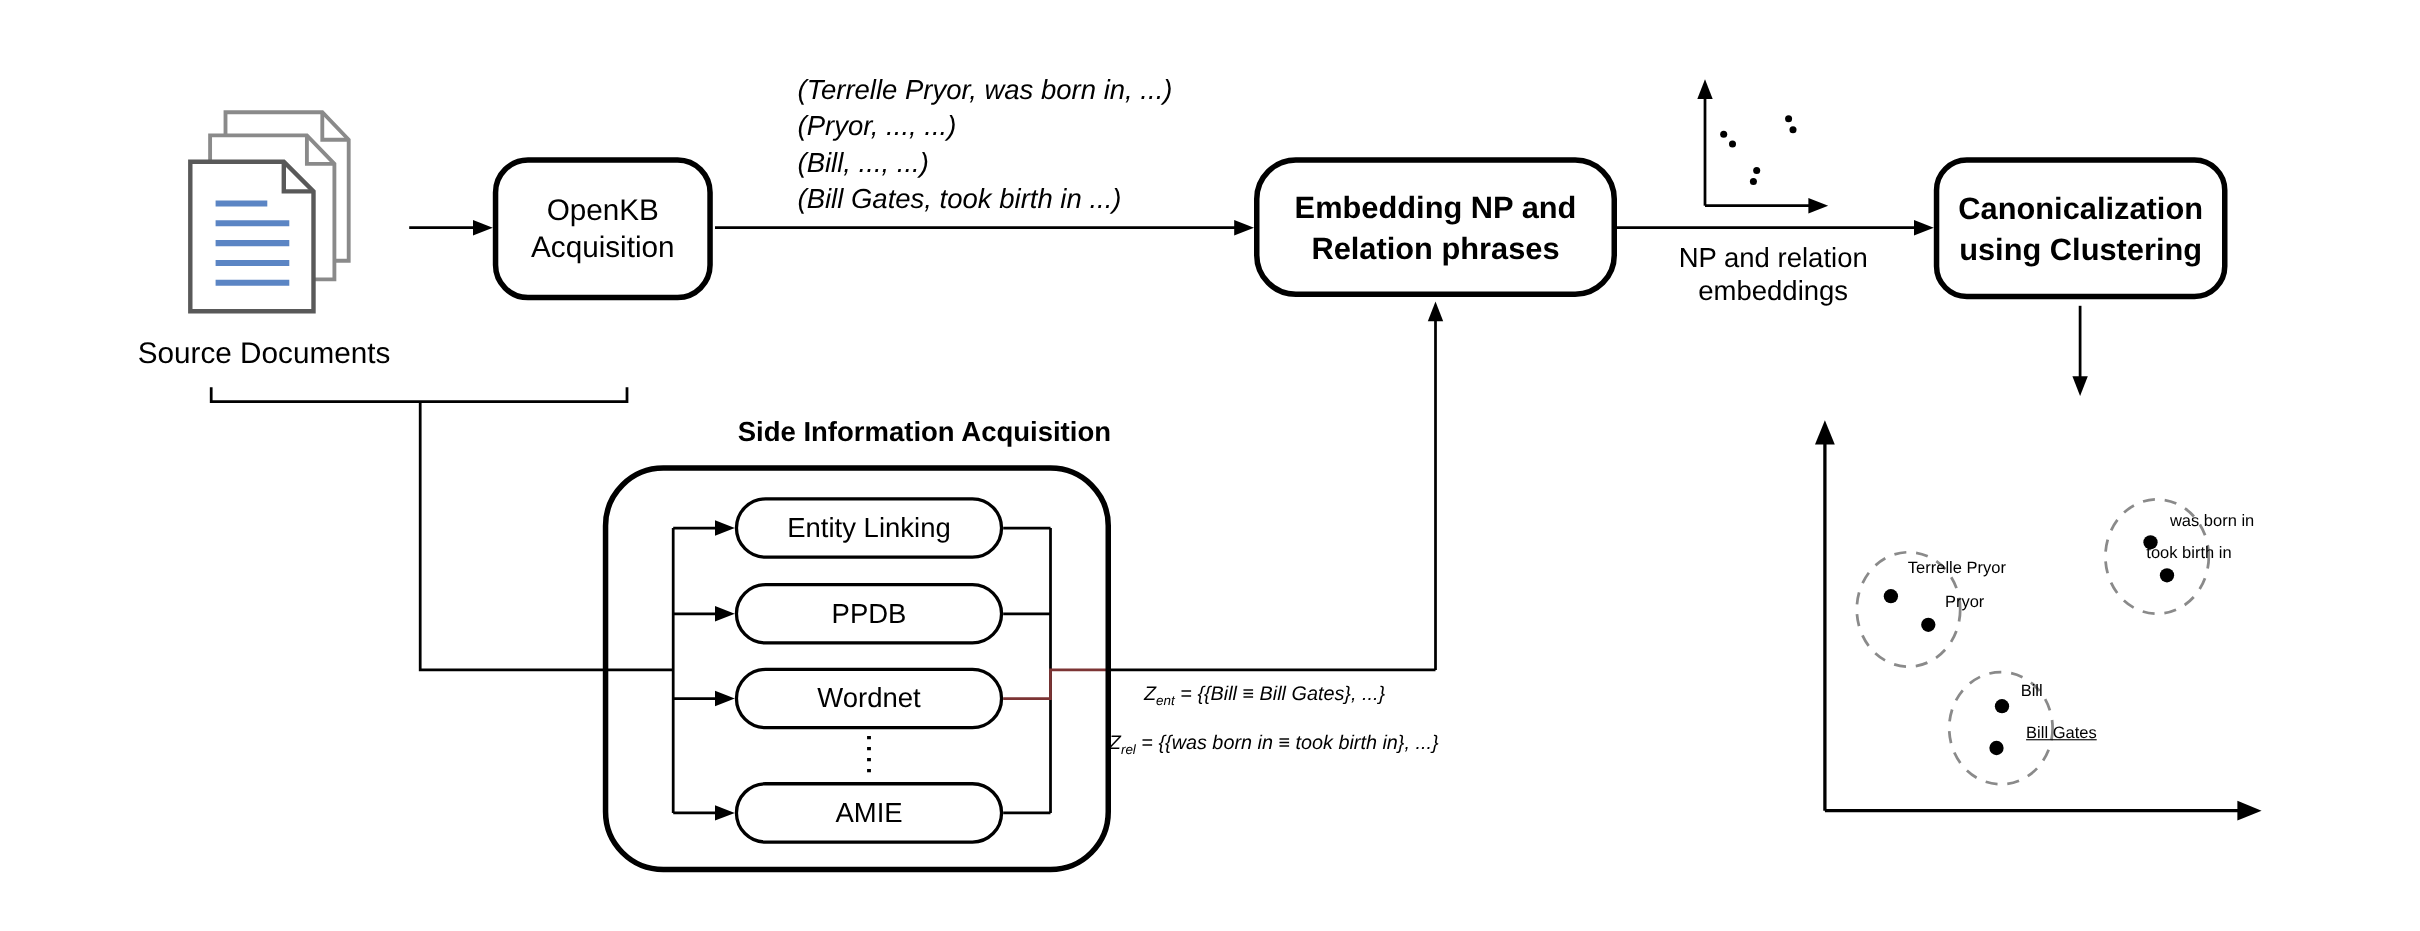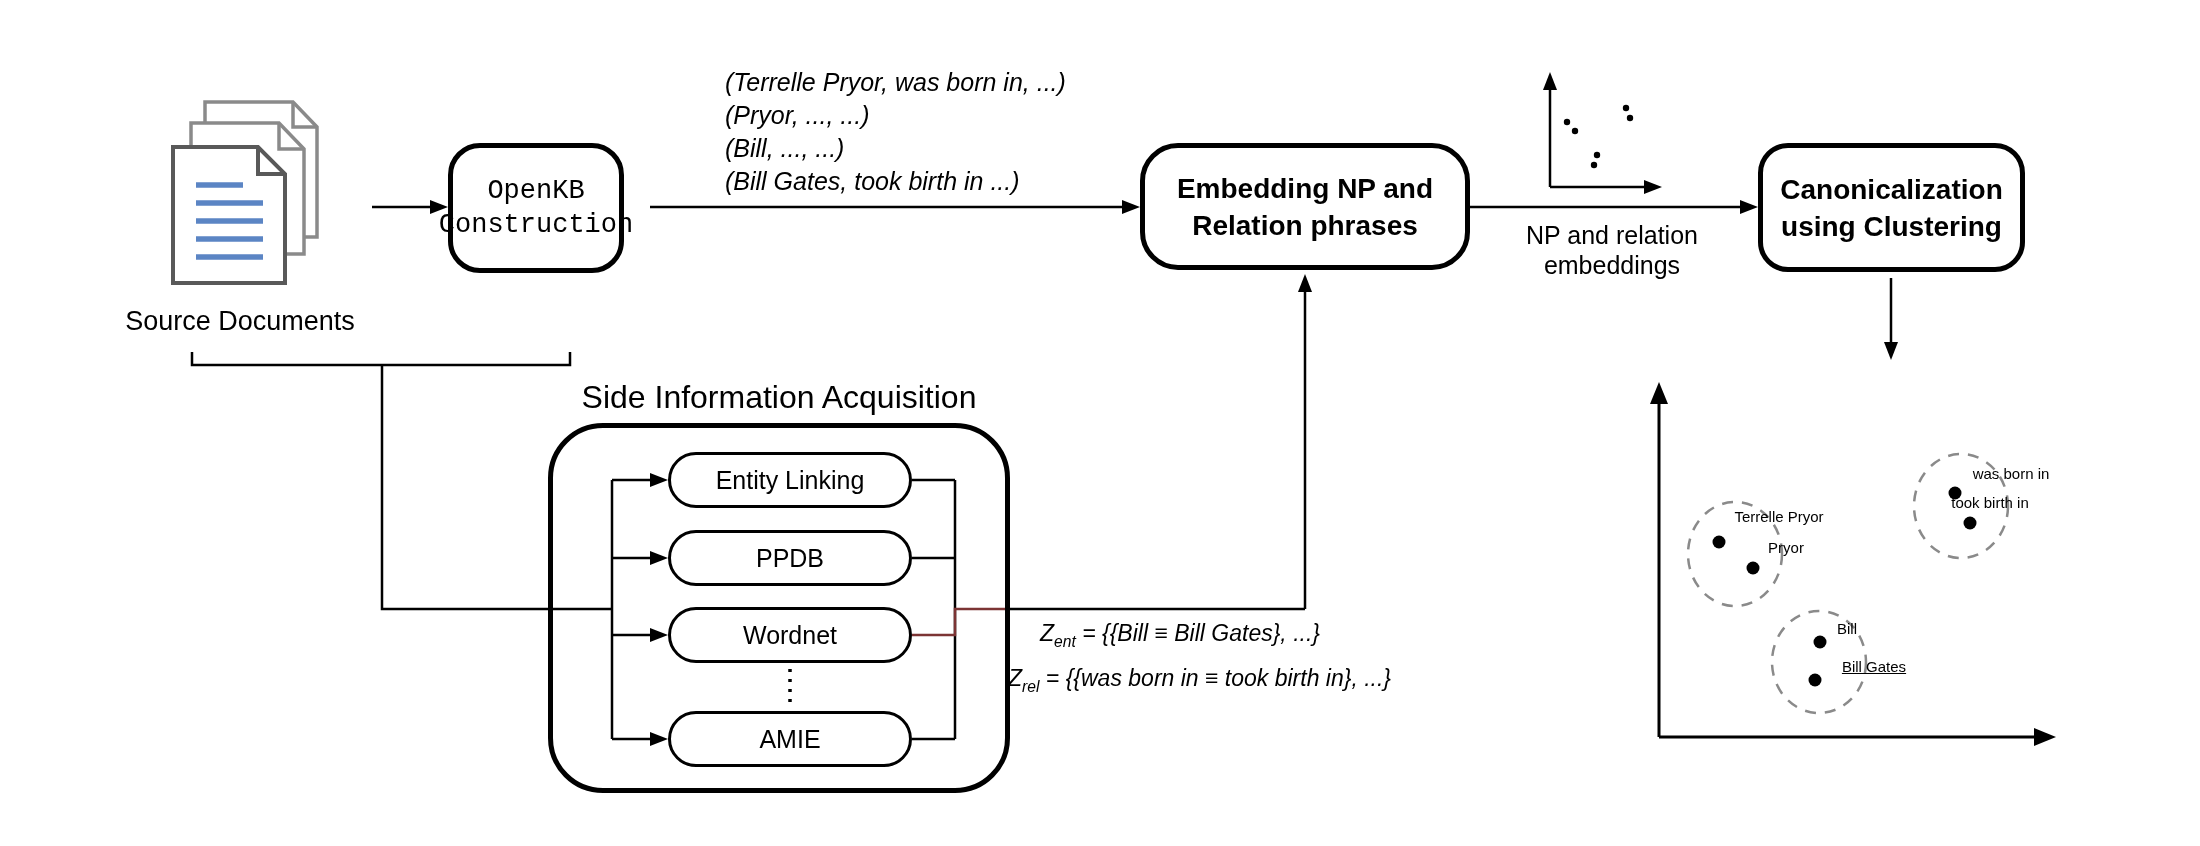--- a/index.html
+++ b/index.html
@@ -24,33 +24,33 @@
     border-radius: 32px;
     display: flex;
     flex-direction: column;
     align-items: center;
     justify-content: center;
     text-align: center;
   }
   .box .ln { font-size: 27px; line-height: 34px; white-space: nowrap; }
   .box.bold .ln { font-weight: bold; font-size: 28px; line-height: 37px; }
 
-  .openkb    { left: 448px; top: 143px; width: 176px; height: 130px; font-family: Liberation Mono, monospace; }
+  .openkb    { left: 448px; top: 143px; width: 200px; height: 130px; }
   .embedding { left: 1140px; top: 143px; width: 330px; height: 127px; border-radius: 38px; }
   .canon     { left: 1758px; top: 143px; width: 267px; height: 129px; border-radius: 30px; }
 
   .side-outer {
     position: absolute; box-sizing: border-box;
     left: 548px; top: 423px; width: 462px; height: 370px;
     border: 5px solid #000; border-radius: 55px;
     background: transparent;
   }
   .side-title {
     position: absolute; left: 548px; top: 379px; width: 462px;
-    text-align: center; font-weight: normal; font-size: 32px; white-space: nowrap;
+    text-align: right; font-weight: bold; font-size: 25px; white-space: nowrap;
   }
   .pill {
     position: absolute; box-sizing: border-box;
     left: 668px; width: 244px; height: 56px;
     border: 3px solid #000; border-radius: 28px;
     background: #fff;
     display: flex; align-items: center; justify-content: center;
     font-size: 25px; white-space: nowrap;
   }
   .pill-0 { top: 452px; }
@@ -59,21 +59,21 @@
   .pill-3 { top: 711px; }
 
   .label { position: absolute; white-space: nowrap; }
   .src-label { left: 112px; top: 306px; width: 256px; text-align: center; font-size: 27px; }
 
   .tuples { position: absolute; left: 725px; top: 66px; font-style: italic; font-size: 25px; line-height: 33px; }
   .tuples div { white-space: nowrap; }
 
   .np-label { left: 1612px; top: 220px; transform: translateX(-50%); text-align: center; font-size: 25px; line-height: 30px; white-space: nowrap; }
 
-  .eq { position: absolute; font-style: italic; font-size: 23px; white-space: nowrap; }
+  .eq { position: absolute; font-style: italic; font-size: 18px; white-space: nowrap; }
   .eq sub { font-size: 68%; font-style: italic; }
   .eq-ent { left: 1040px; top: 620px; }
   .eq-rel { left: 1008px; top: 665px; }
 
   .cl { transform: translateX(-50%); font-size: 15px; }
   .cl-tp   { left: 1779px; top: 508px; }
   .cl-pr   { left: 1786px; top: 539px; }
   .cl-bill { left: 1847px; top: 620px; }
   .cl-bg   { left: 1874px; top: 658px; text-decoration: underline; }
   .cl-wbi  { left: 2011px; top: 465px; }
@@ -190,21 +190,21 @@
       </g>
     </g>
   </svg>
 
   <div class="layer nodes">
 
     <div class="label src-label">Source Documents</div>
 
     <div class="box openkb">
       <div class="ln">OpenKB</div>
-      <div class="ln">Construction</div>
+      <div class="ln">Acquisition</div>
     </div>
 
     <div class="tuples">
       <div>(Terrelle Pryor, was born in, ...)</div>
       <div>(Pryor, ..., ...)</div>
       <div>(Bill, ..., ...)</div>
       <div>(Bill Gates, took birth in ...)</div>
     </div>
 
     <div class="box bold embedding">

